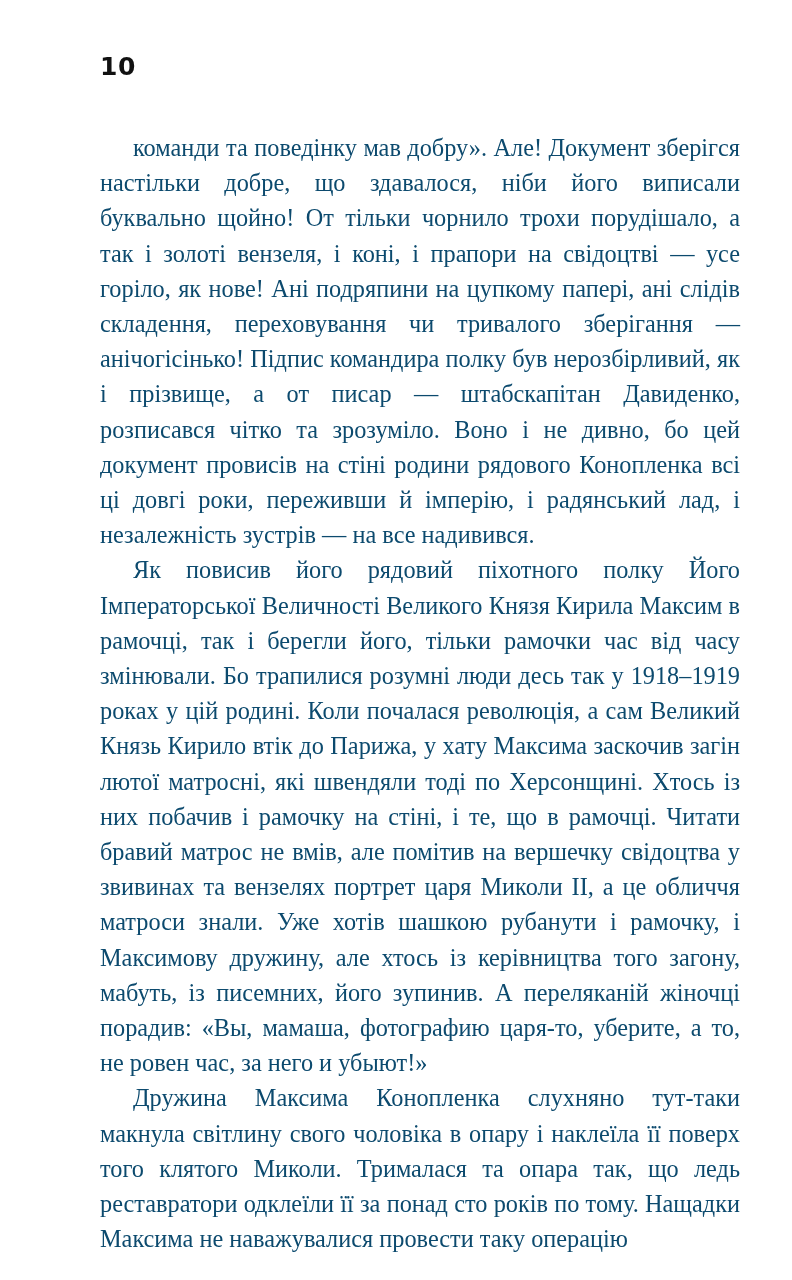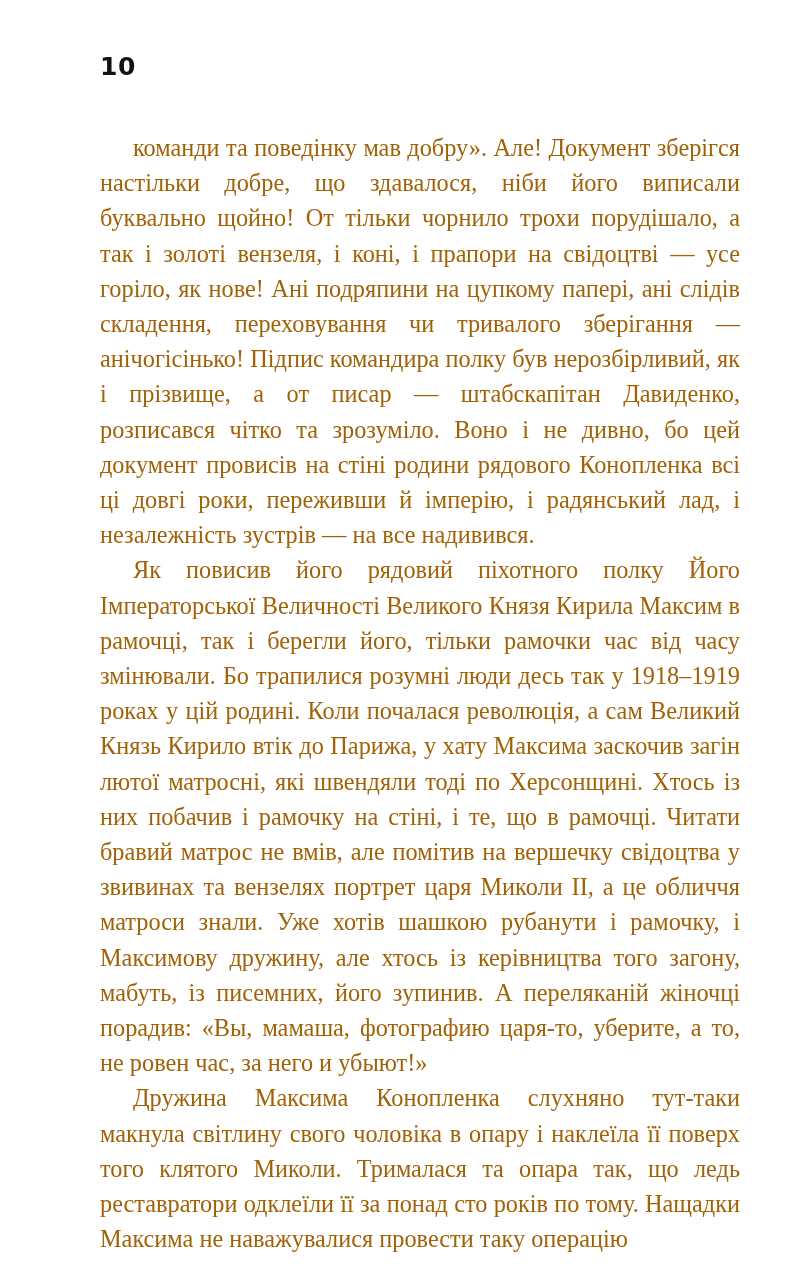--- a/index.html
+++ b/index.html
@@ -34,21 +34,21 @@
   }
   .body-text {
     position: absolute;
     left: 100px;
     top: 130px;
     width: 640px;
     font-size: 24.3px;
     line-height: 35.2px;
     text-align: justify;
     text-justify: inter-word;
-    color: #a16207;
+    color: #0c4a6e;
     -webkit-hyphens: manual;
     hyphens: manual;
   }
   .body-text p {
     margin: 0;
     text-indent: 33px;
   }
 </style>
 </head>
 <body>

